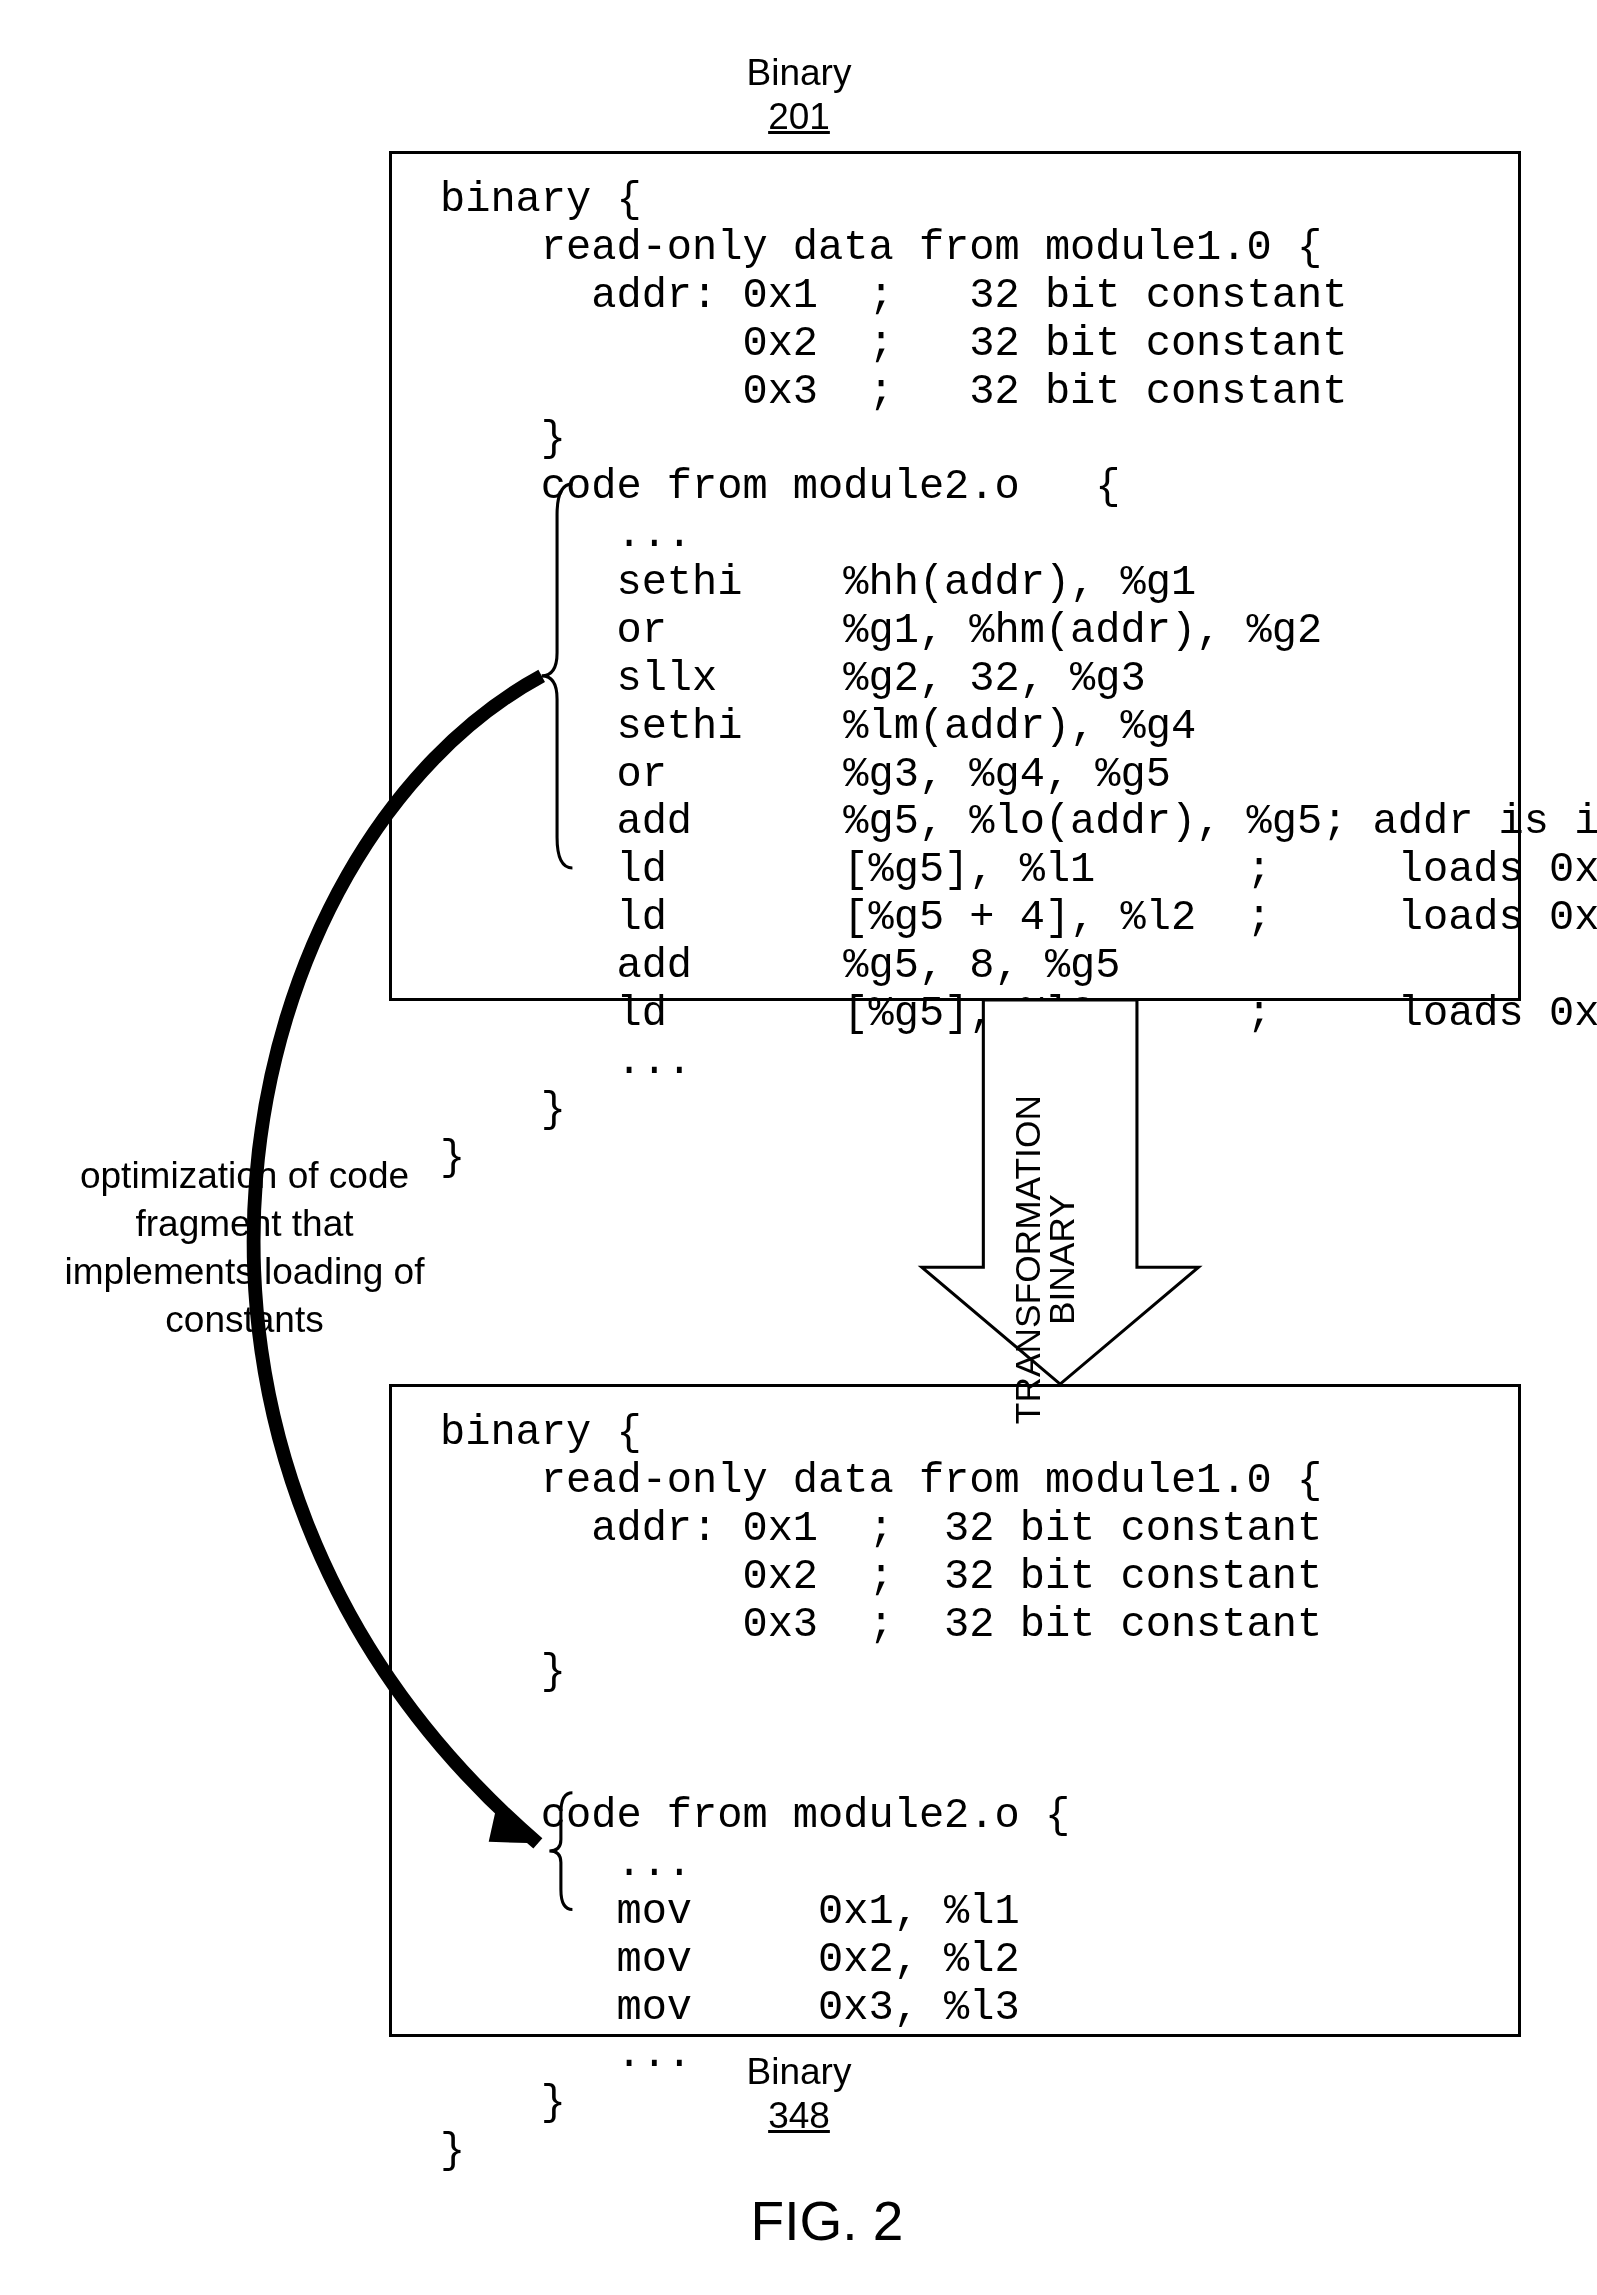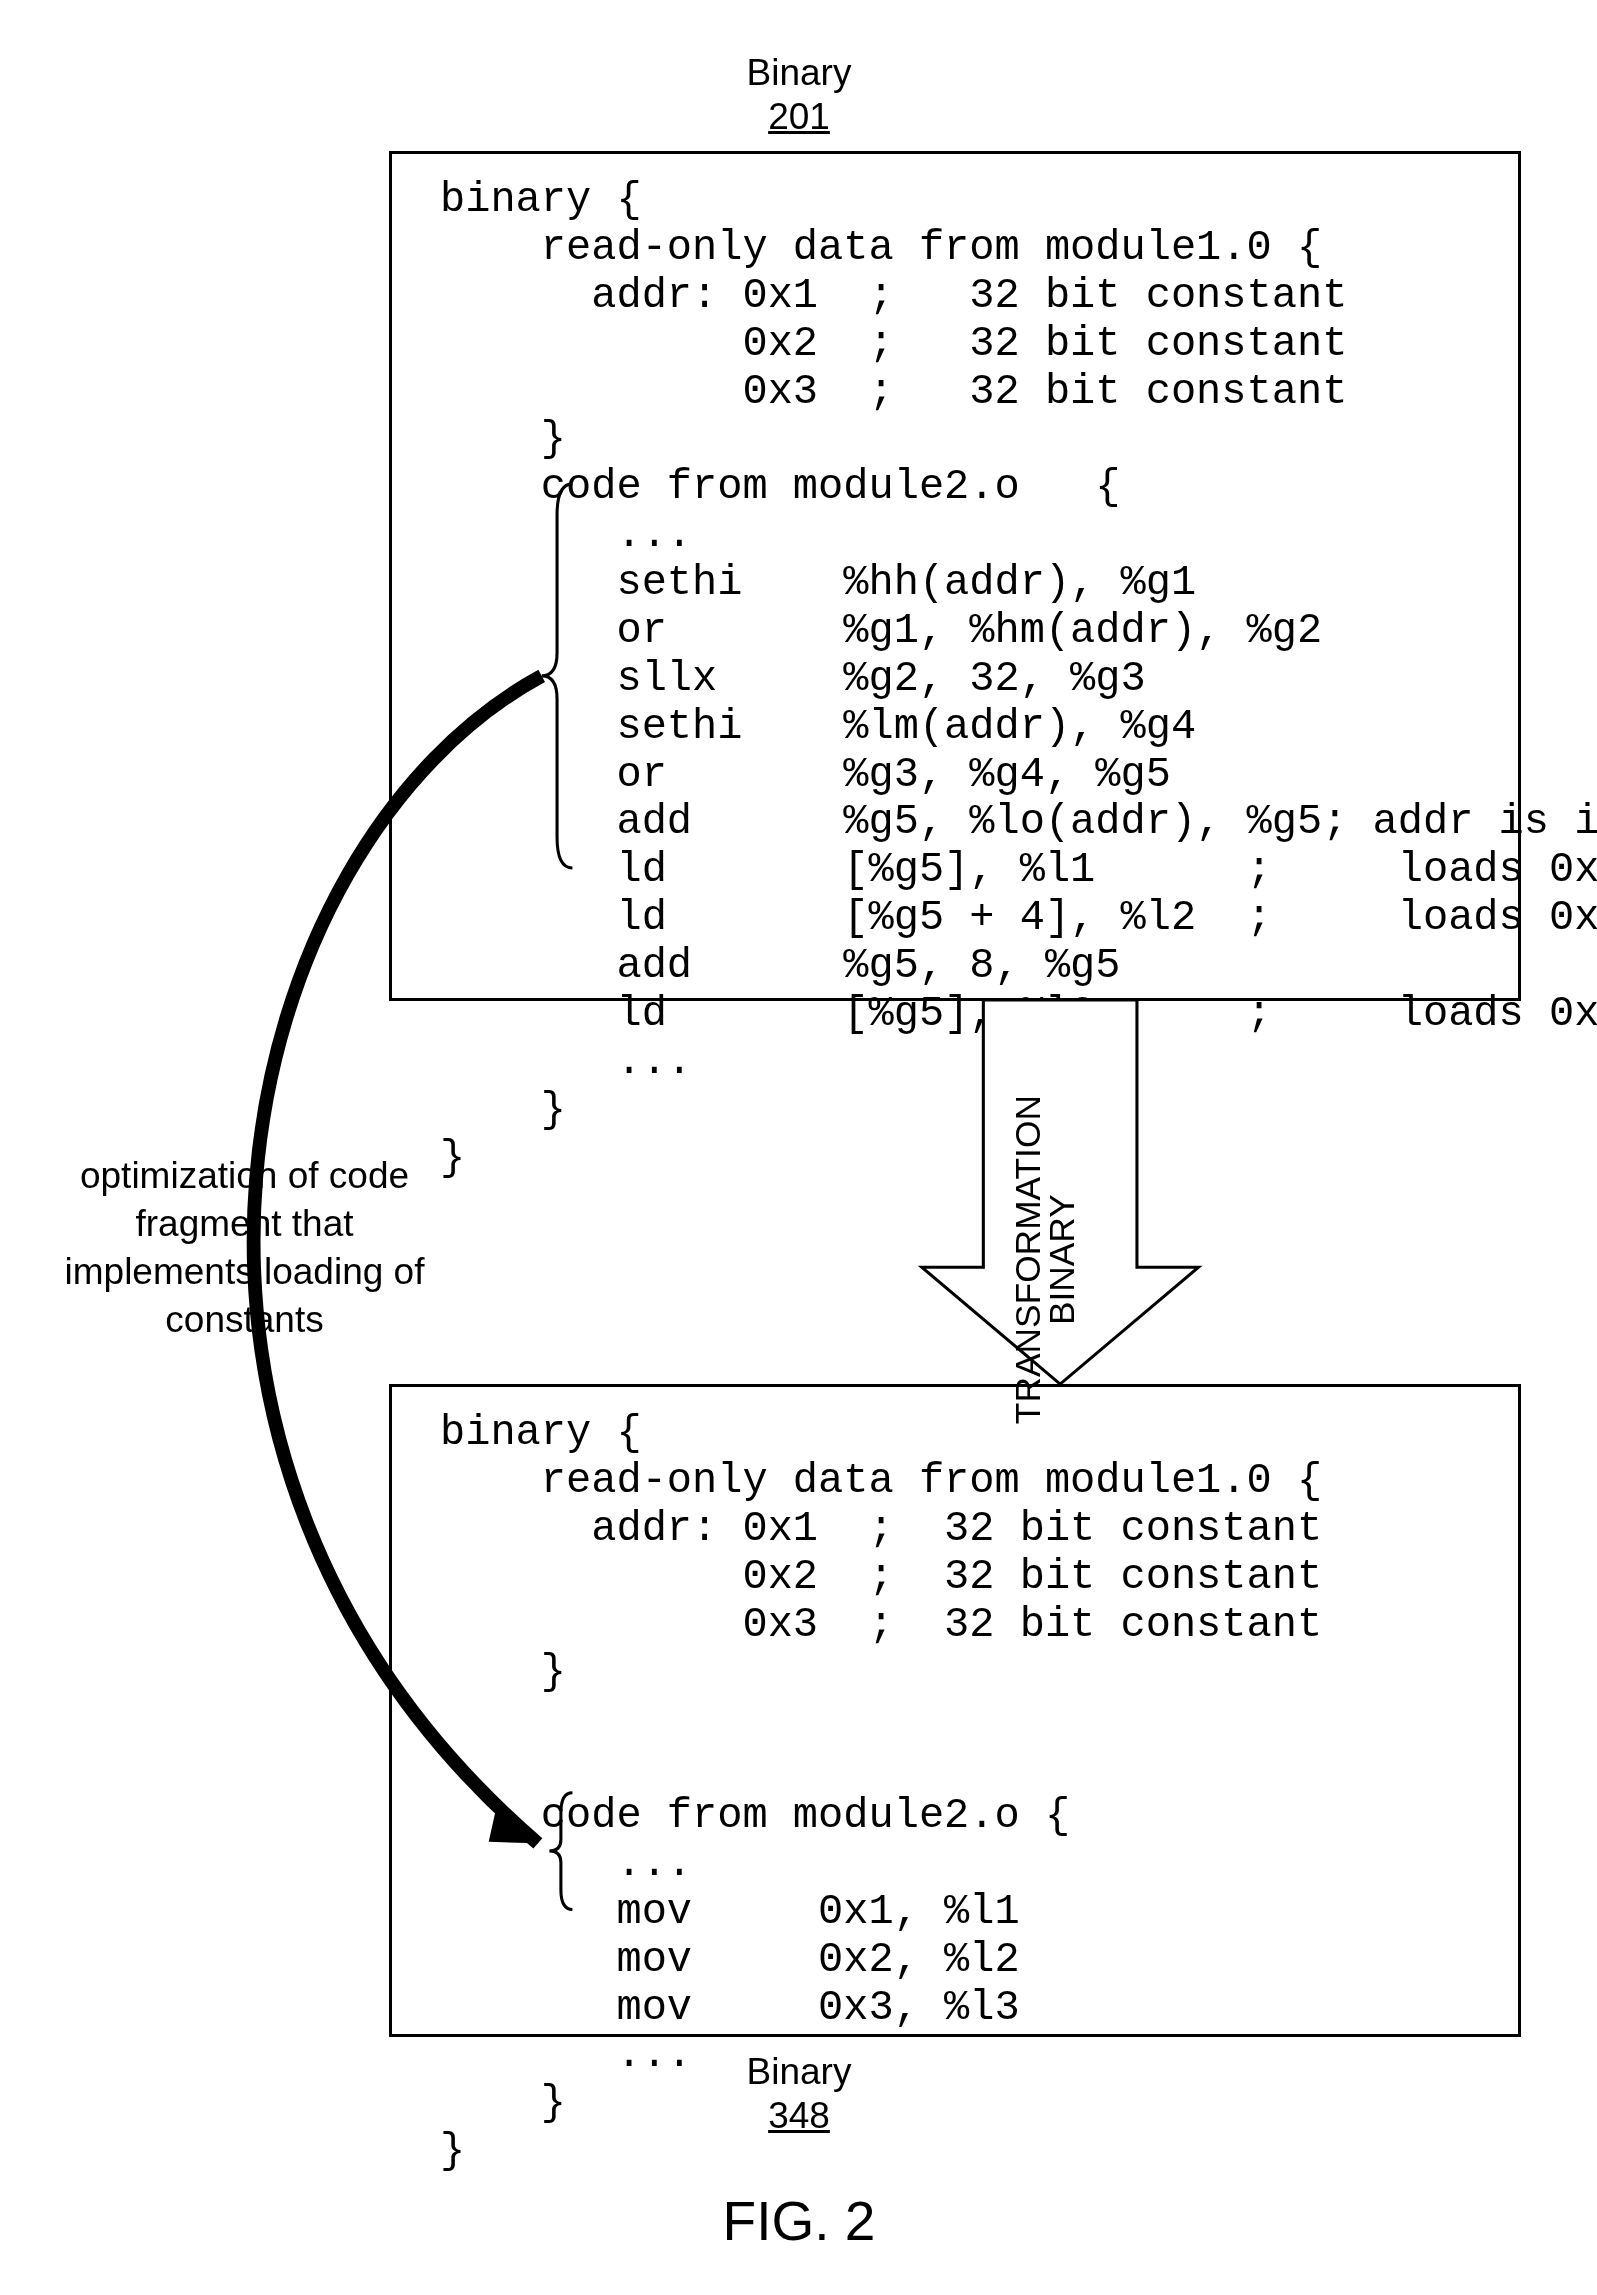--- a/index.html
+++ b/index.html
@@ -98,21 +98,21 @@
        ...
     }
 }</div>
 </div>
 
 <div class="box-title" style="top:2050px;">
   <span>Binary</span><br>
   <span class="num">348</span>
 </div>
 
-<div class="fig-label" style="top:2189px;">FIG. 2</div>
+<div class="fig-label" style="top:2189px;margin-left:28px;">FIG. 2</div>
 
 <svg width="1598" height="2295" viewBox="0 0 2080 2988">
 
   <path d="M 745 630
            Q 725 630 725 670
            L 725 850
            Q 725 880 705 880
            Q 725 880 725 910
            L 725 1090
            Q 725 1130 745 1130" fill="none" stroke="#000" stroke-width="4"></path>

